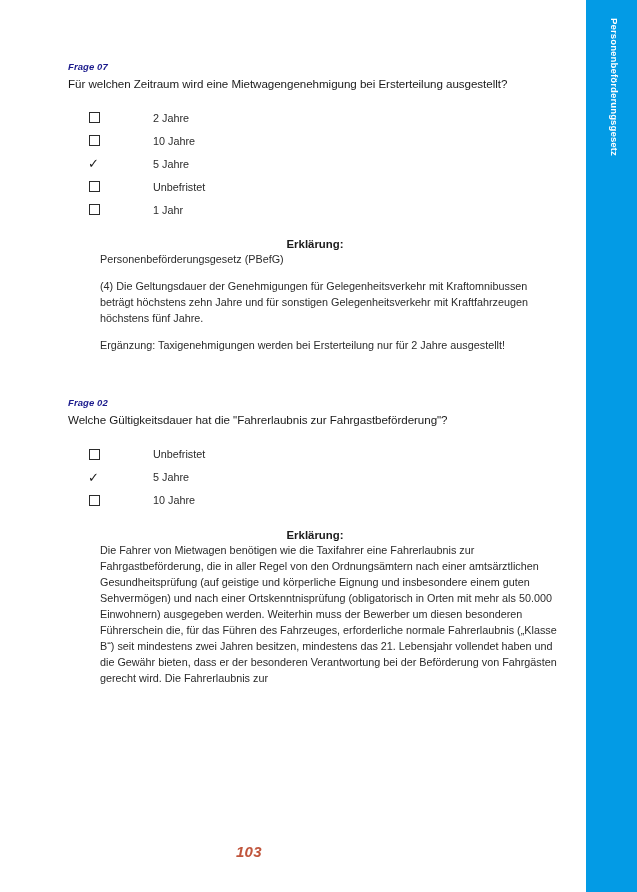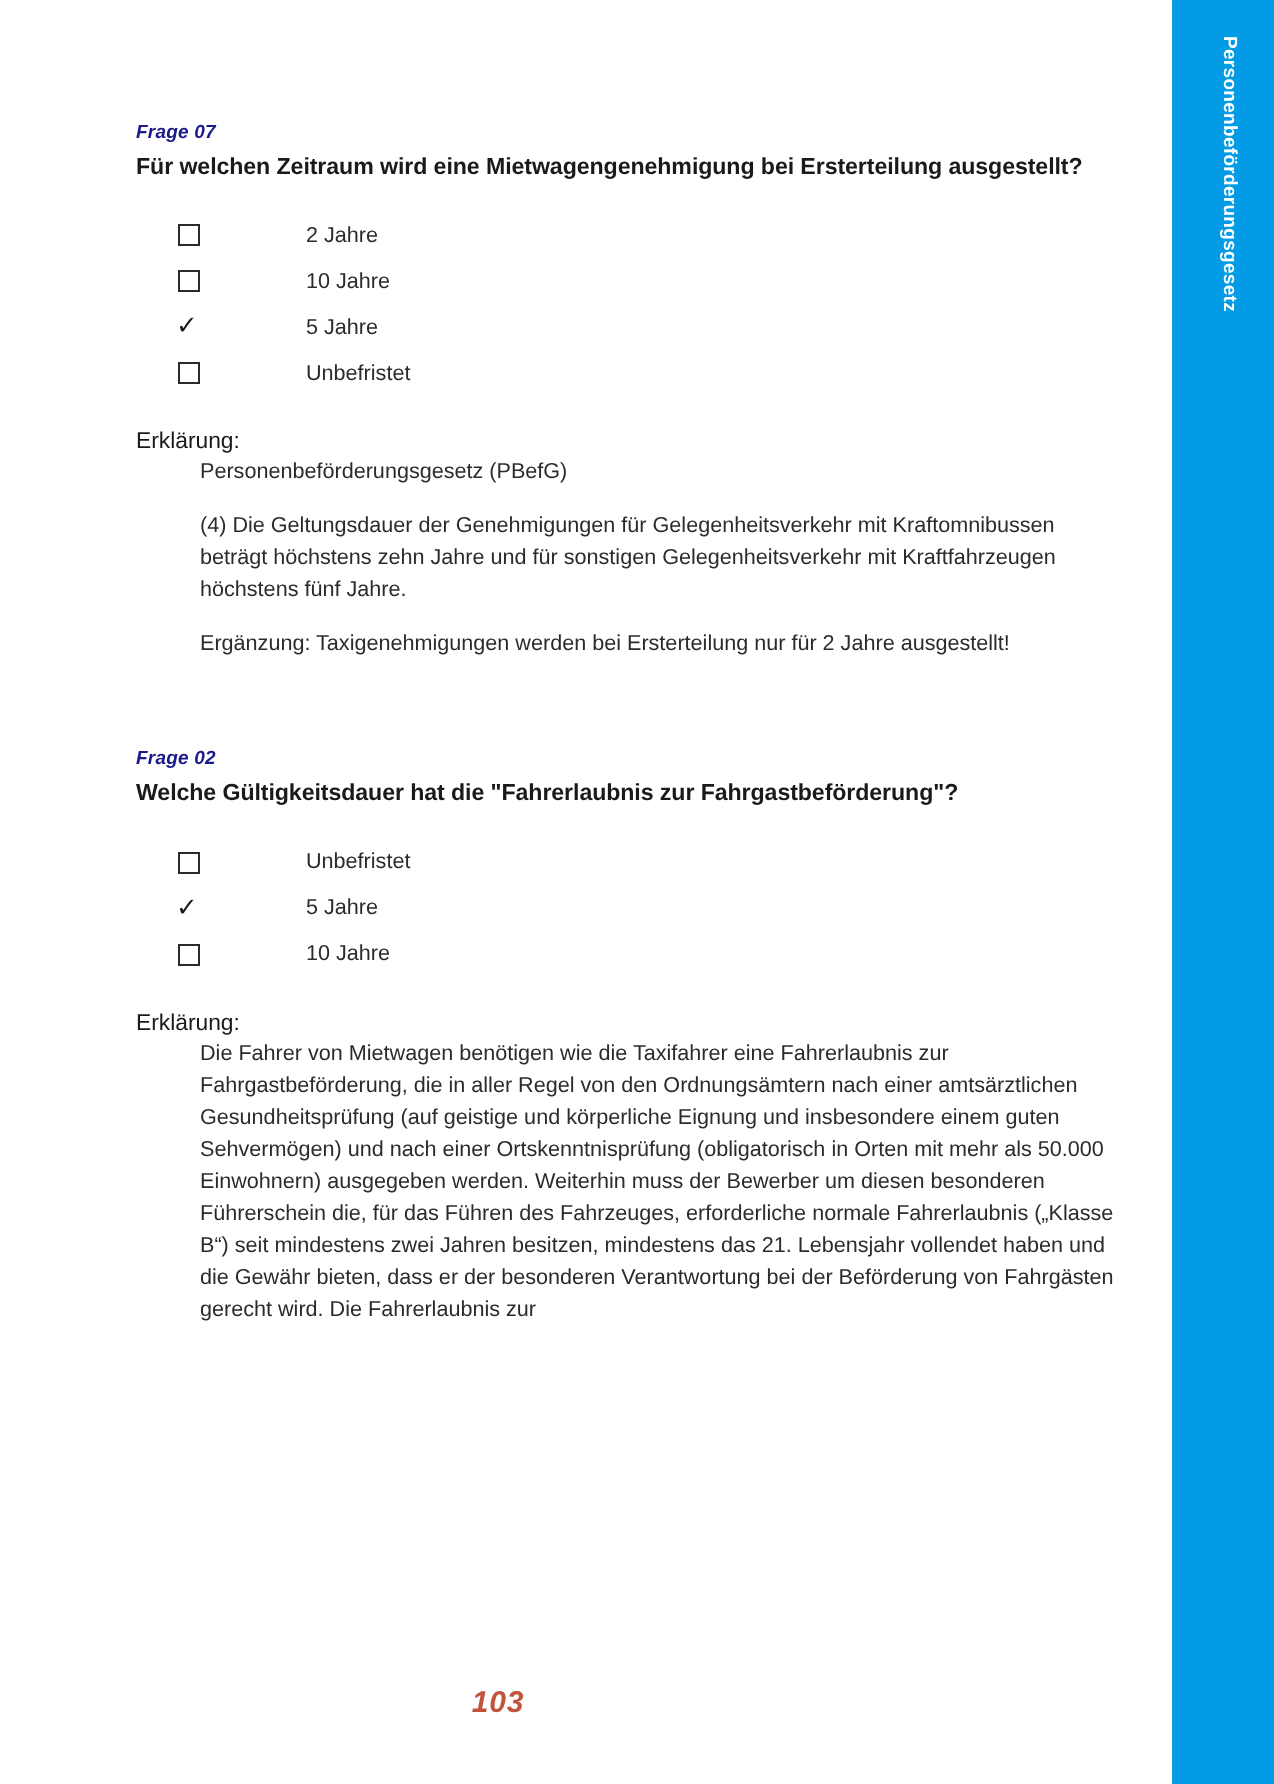--- a/index.html
+++ b/index.html
@@ -60,21 +60,21 @@
   .frage-label {
     font-size: 9.5px;
     font-weight: bold;
     font-style: italic;
     color: #1a1a8c;
     letter-spacing: 0.1px;
     margin: 0 0 4px 0;
   }
   .question-text {
     font-size: 11.6px;
-    font-weight: bold;
+    font-weight: normal;
     color: #1a1a1a;
     line-height: 1.42;
     margin: 0;
     letter-spacing: -0.05px;
   }
 
   
   .answers {
     margin: 14px 0 0 0;
     padding: 0;
@@ -113,23 +113,24 @@
   .answer-label {
     font-size: 10.8px;
     color: #2b2b2b;
     line-height: 1;
   }
 
   
   .explanation { margin-top: 17px; }
   .explanation-title {
     font-size: 11.4px;
-    font-weight: normal;
+    font-weight: bold;
     color: #1a1a1a;
     margin: 0 0 2px 0;
+    text-align: center;
   }
   .explanation-para {
     font-size: 10.8px;
     color: #2b2b2b;
     line-height: 1.48;
     margin: 0 0 11px 0;
     padding-left: 32px;
   }
   .explanation-para:last-child { margin-bottom: 0; }
 
@@ -179,20 +180,26 @@
           <span class="answer-marker">
             <span class="check-glyph">✓</span>
           </span>
           <span class="answer-label">5 Jahre</span>
         </li>
         <li class="answer-row">
           <span class="answer-marker">
             <span class="checkbox-glyph"></span>
           </span>
           <span class="answer-label">Unbefristet</span>
+        </li>
+        <li class="answer-row">
+          <span class="answer-marker">
+            <span class="checkbox-glyph"></span>
+          </span>
+          <span class="answer-label">1 Jahr</span>
         </li>
       </ul>
 
       <div class="explanation">
         <div class="explanation-title">Erklärung:</div>
         <p class="explanation-para">Personenbeförderungsgesetz (PBefG)</p>
         <p class="explanation-para">(4) Die Geltungsdauer der Genehmigungen für Gelegenheitsverkehr mit Kraftomnibussen beträgt höchstens zehn Jahre und für sonstigen Gelegenheitsverkehr mit Kraftfahrzeugen höchstens fünf Jahre.</p>
         <p class="explanation-para">Ergänzung: Taxigenehmigungen werden bei Ersterteilung nur für 2 Jahre ausgestellt!</p>
       </div>
     </div>

